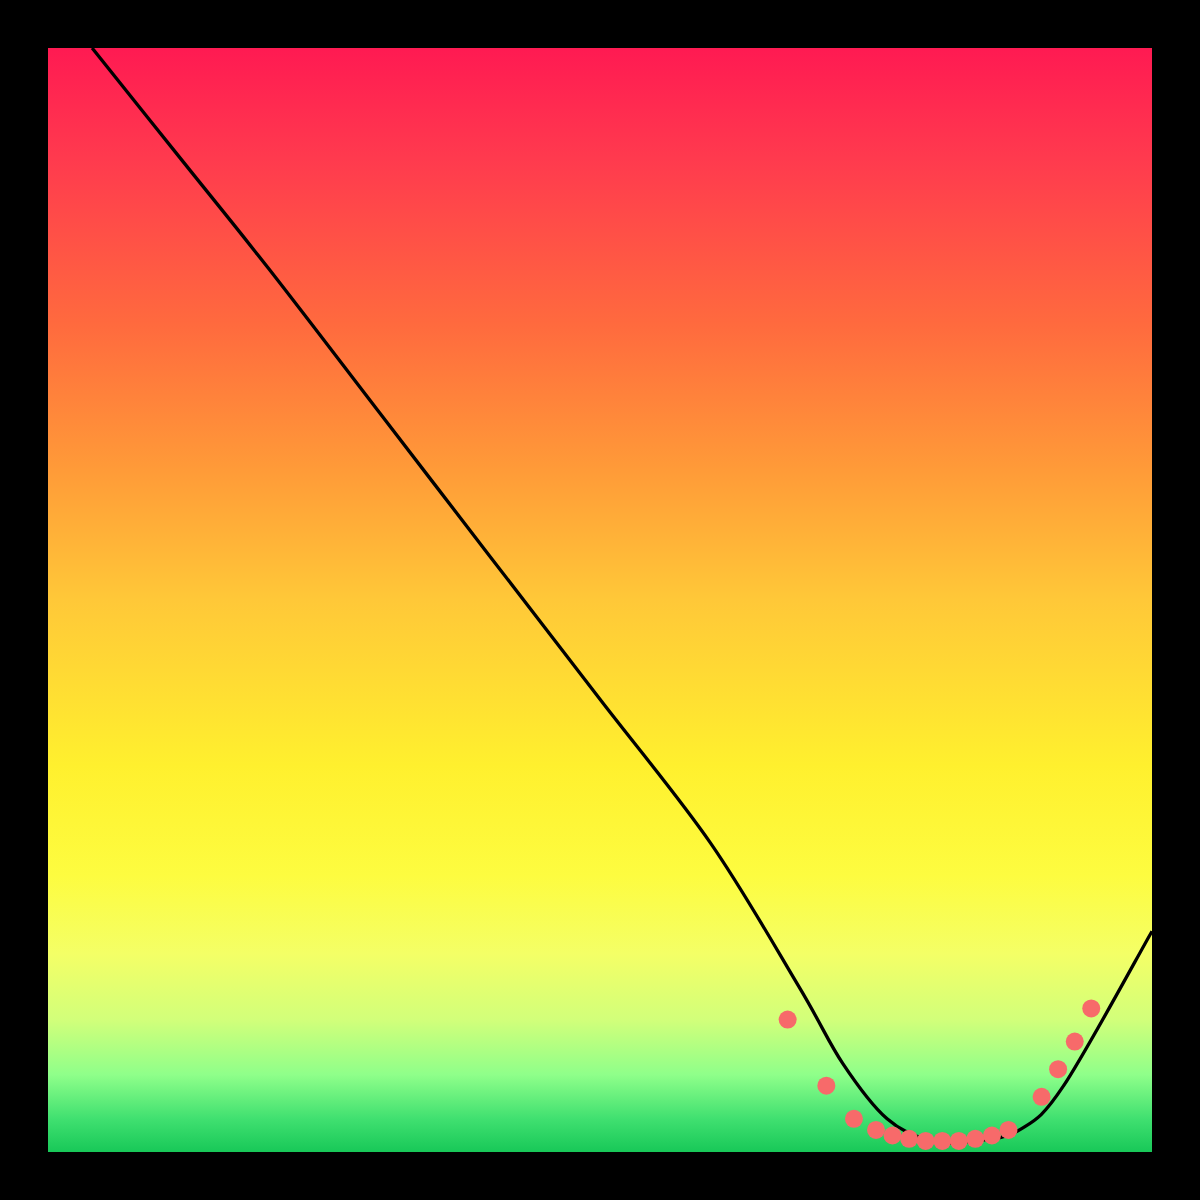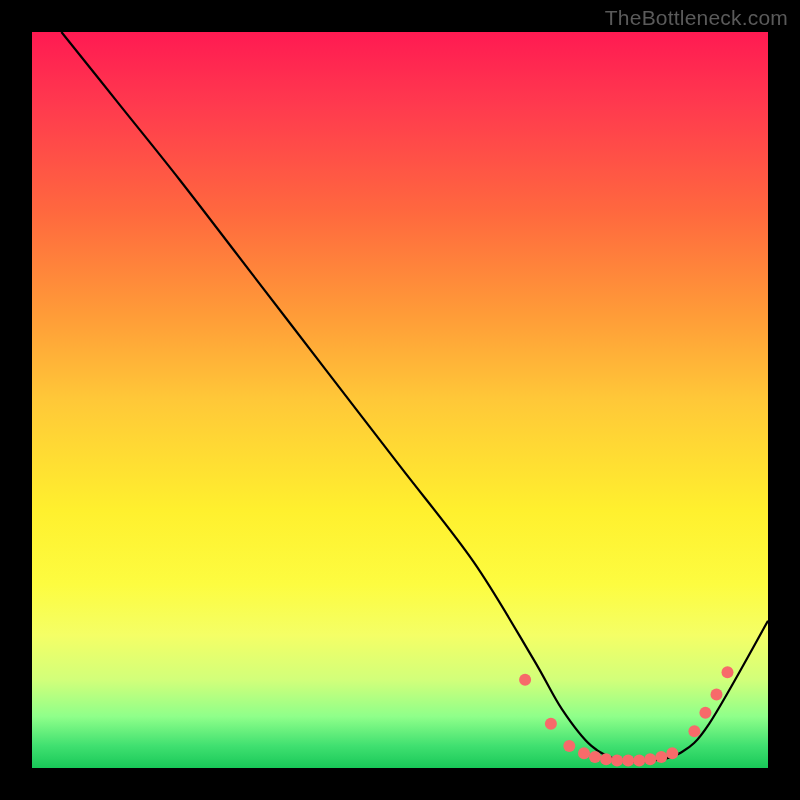--- a/index.html
+++ b/index.html
@@ -75,14 +75,13 @@
           <circle cx="618.2" cy="727.2" r="6" fill="#f76a6a"></circle>
           <circle cx="629.3" cy="725.0" r="6" fill="#f76a6a"></circle>
           <circle cx="640.3" cy="721.3" r="6" fill="#f76a6a"></circle>
           <circle cx="662.4" cy="699.2" r="6" fill="#f76a6a"></circle>
           <circle cx="673.4" cy="680.8" r="6" fill="#f76a6a"></circle>
           <circle cx="684.5" cy="662.4" r="6" fill="#f76a6a"></circle>
           <circle cx="695.5" cy="640.3" r="6" fill="#f76a6a"></circle>
         </g>
     </svg>
   </div>
-  <div class="watermark">TheBottleneck.com</div>
 </div>
 
 </body></html>

